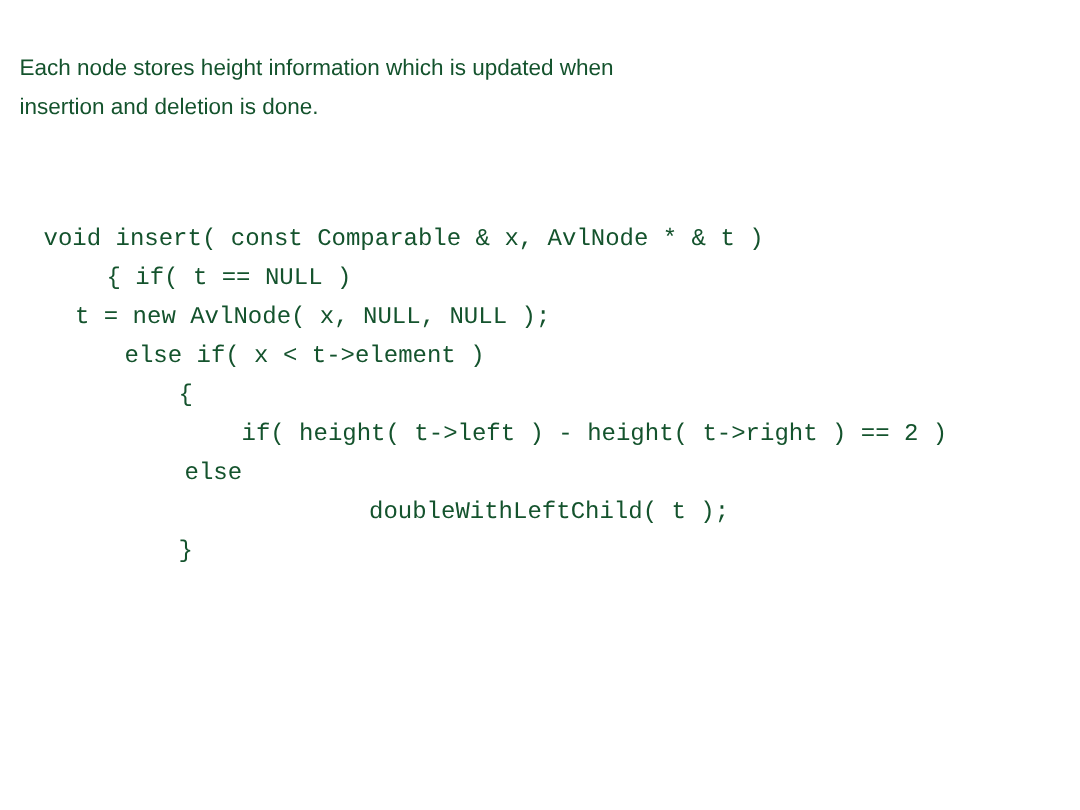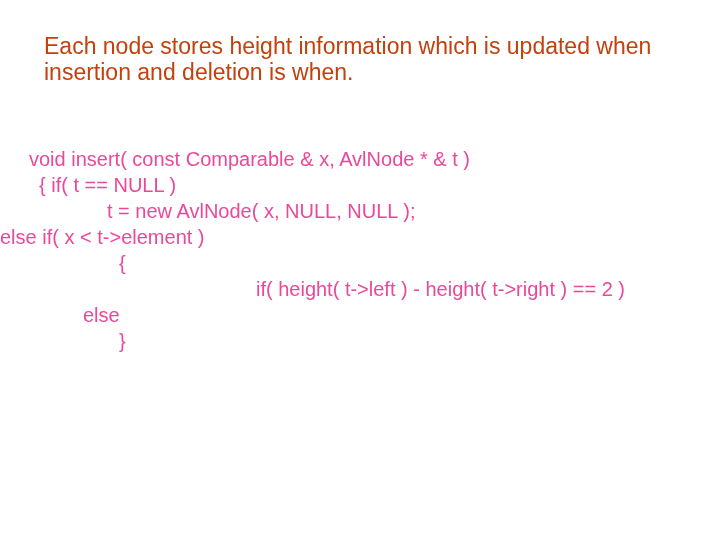--- a/index.html
+++ b/index.html
@@ -15,66 +15,67 @@
     background: #ffffff;
     overflow: hidden;
     font-family: "Liberation Sans", sans-serif;
     color: #000000;
     -webkit-font-smoothing: none;
   }
 
   
   #heading {
     position: absolute;
-    left: 44px;
+    left: 13px;
     top: 33px;
     width: 650px;
     font-family: "Liberation Sans", sans-serif;
-    font-size: 23px;
+    font-size: 15px;
     line-height: 26px;
-    color: #c2410c;
+    color: #14532d;
     letter-spacing: 0px;
     white-space: normal;
   }
   #heading .hline {
     display: block;
   }
 
   
   #code-block {
     position: absolute;
     left: 0px;
     top: 146px;
     width: 720px;
   }
   .code-line {
     display: block;
-    font-family: Liberation Sans, sans-serif;
-    font-size: 20px;
+    font-family: Liberation Mono, monospace;
+    font-size: 16px;
     line-height: 26px;
     height: 26px;
-    color: #ec4899;
+    color: #14532d;
     white-space: pre;
     letter-spacing: 0px;
   }
 </style>
 </head>
 <body>
 
 <div id="slide">
 
   <div id="heading">
     <span class="hline">Each node stores height information which is updated when</span>
-    <span class="hline">insertion and deletion is when.</span>
+    <span class="hline">insertion and deletion is done.</span>
   </div>
 
   <div id="code-block">
       <span class="code-line" style="padding-left: 29px;">void insert( const Comparable &amp; x, AvlNode * &amp; t )</span>
-      <span class="code-line" style="padding-left: 39px;">{ if( t == NULL )</span>
-      <span class="code-line" style="padding-left: 107px;">t = new AvlNode( x, NULL, NULL );</span>
-      <span class="code-line" style="">else if( x &lt; t-&gt;element )</span>
+      <span class="code-line" style="padding-left: 71px;">{ if( t == NULL )</span>
+      <span class="code-line" style="padding-left: 50px;">t = new AvlNode( x, NULL, NULL );</span>
+      <span class="code-line" style="padding-left: 83px;">else if( x &lt; t-&gt;element )</span>
       <span class="code-line" style="padding-left: 119px;">{</span>
-      <span class="code-line" style="padding-left: 161px; text-align: center;">if( height( t-&gt;left ) - height( t-&gt;right ) == 2 )</span>
-      <span class="code-line" style="padding-left: 83px;">else</span>
+      <span class="code-line" style="padding-left: 161px;">if( height( t-&gt;left ) - height( t-&gt;right ) == 2 )</span>
+      <span class="code-line" style="padding-left: 83px; margin-left: 40px;">else</span>
+      <span class="code-line" style="padding-left: 246px;">doubleWithLeftChild( t );</span>
       <span class="code-line" style="padding-left: 119px;">}</span>
     </div>
 
 </div>
 
 </body></html>

